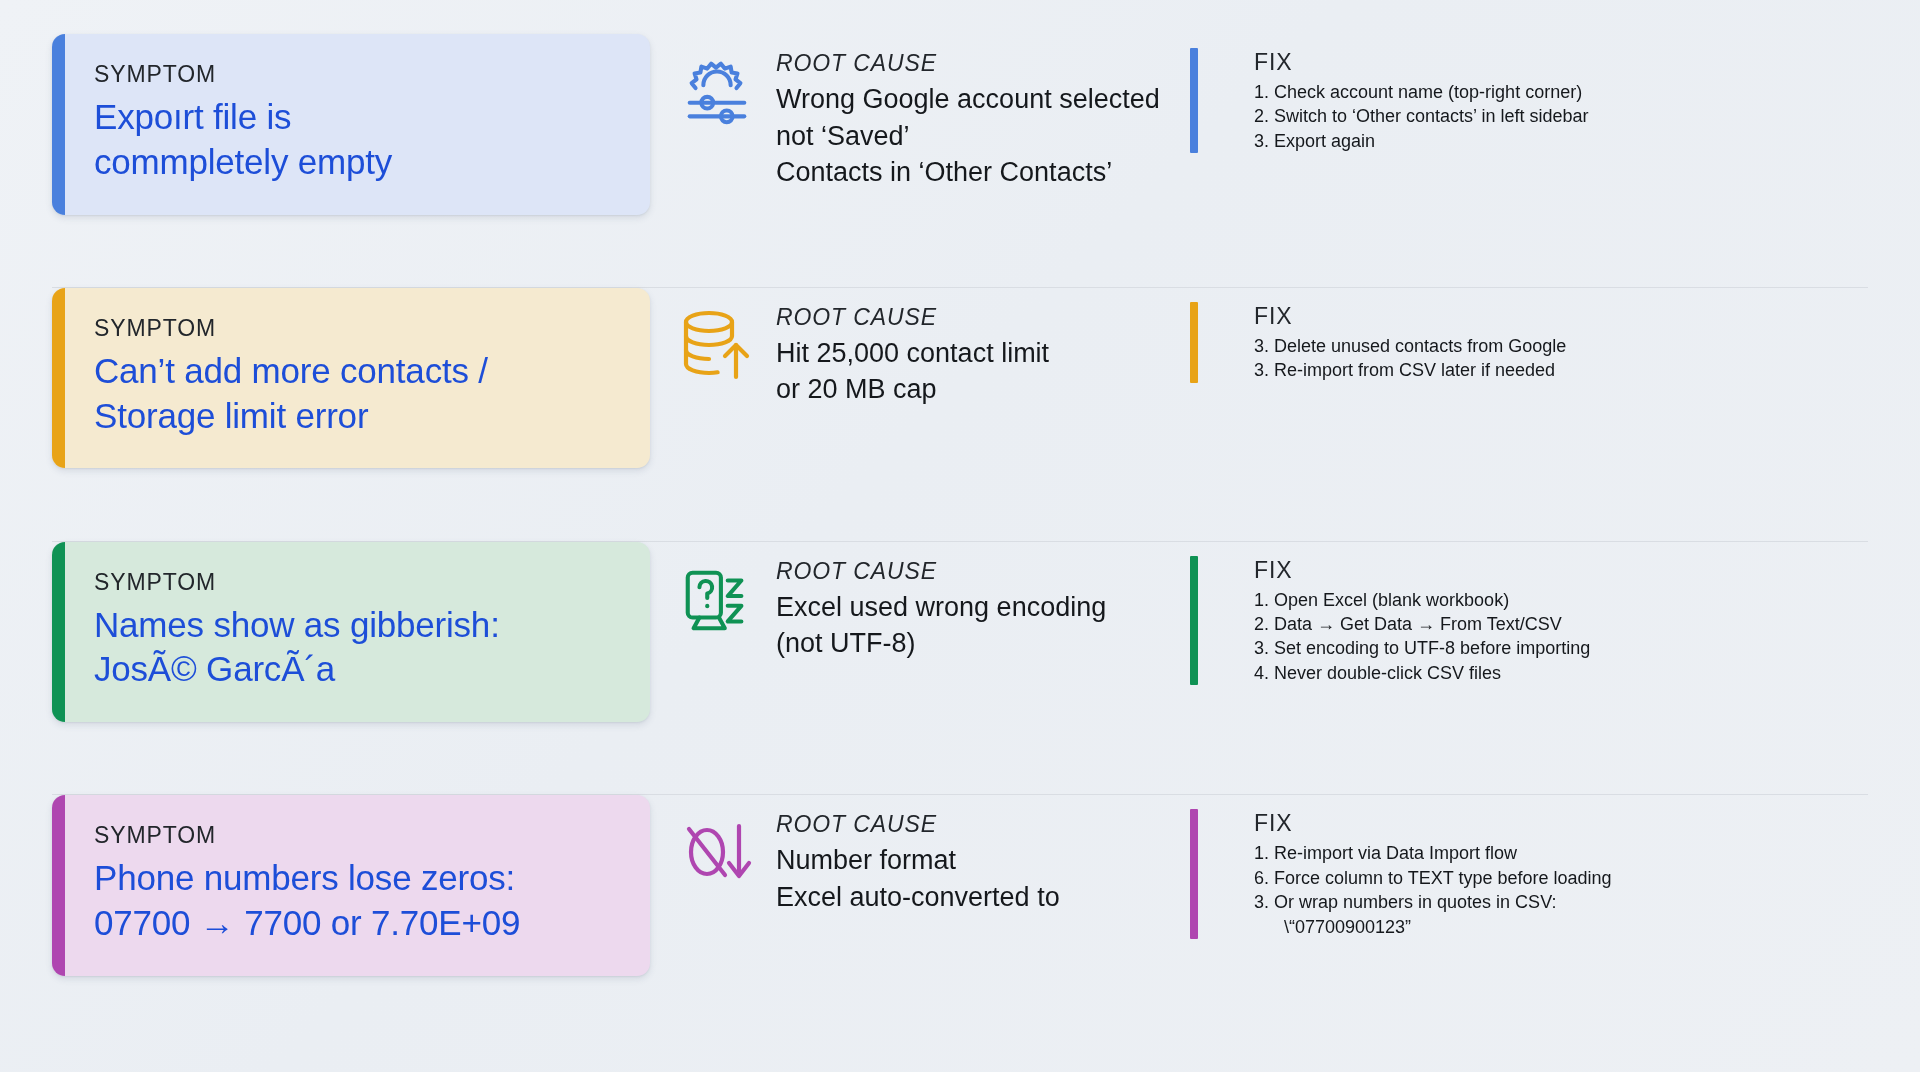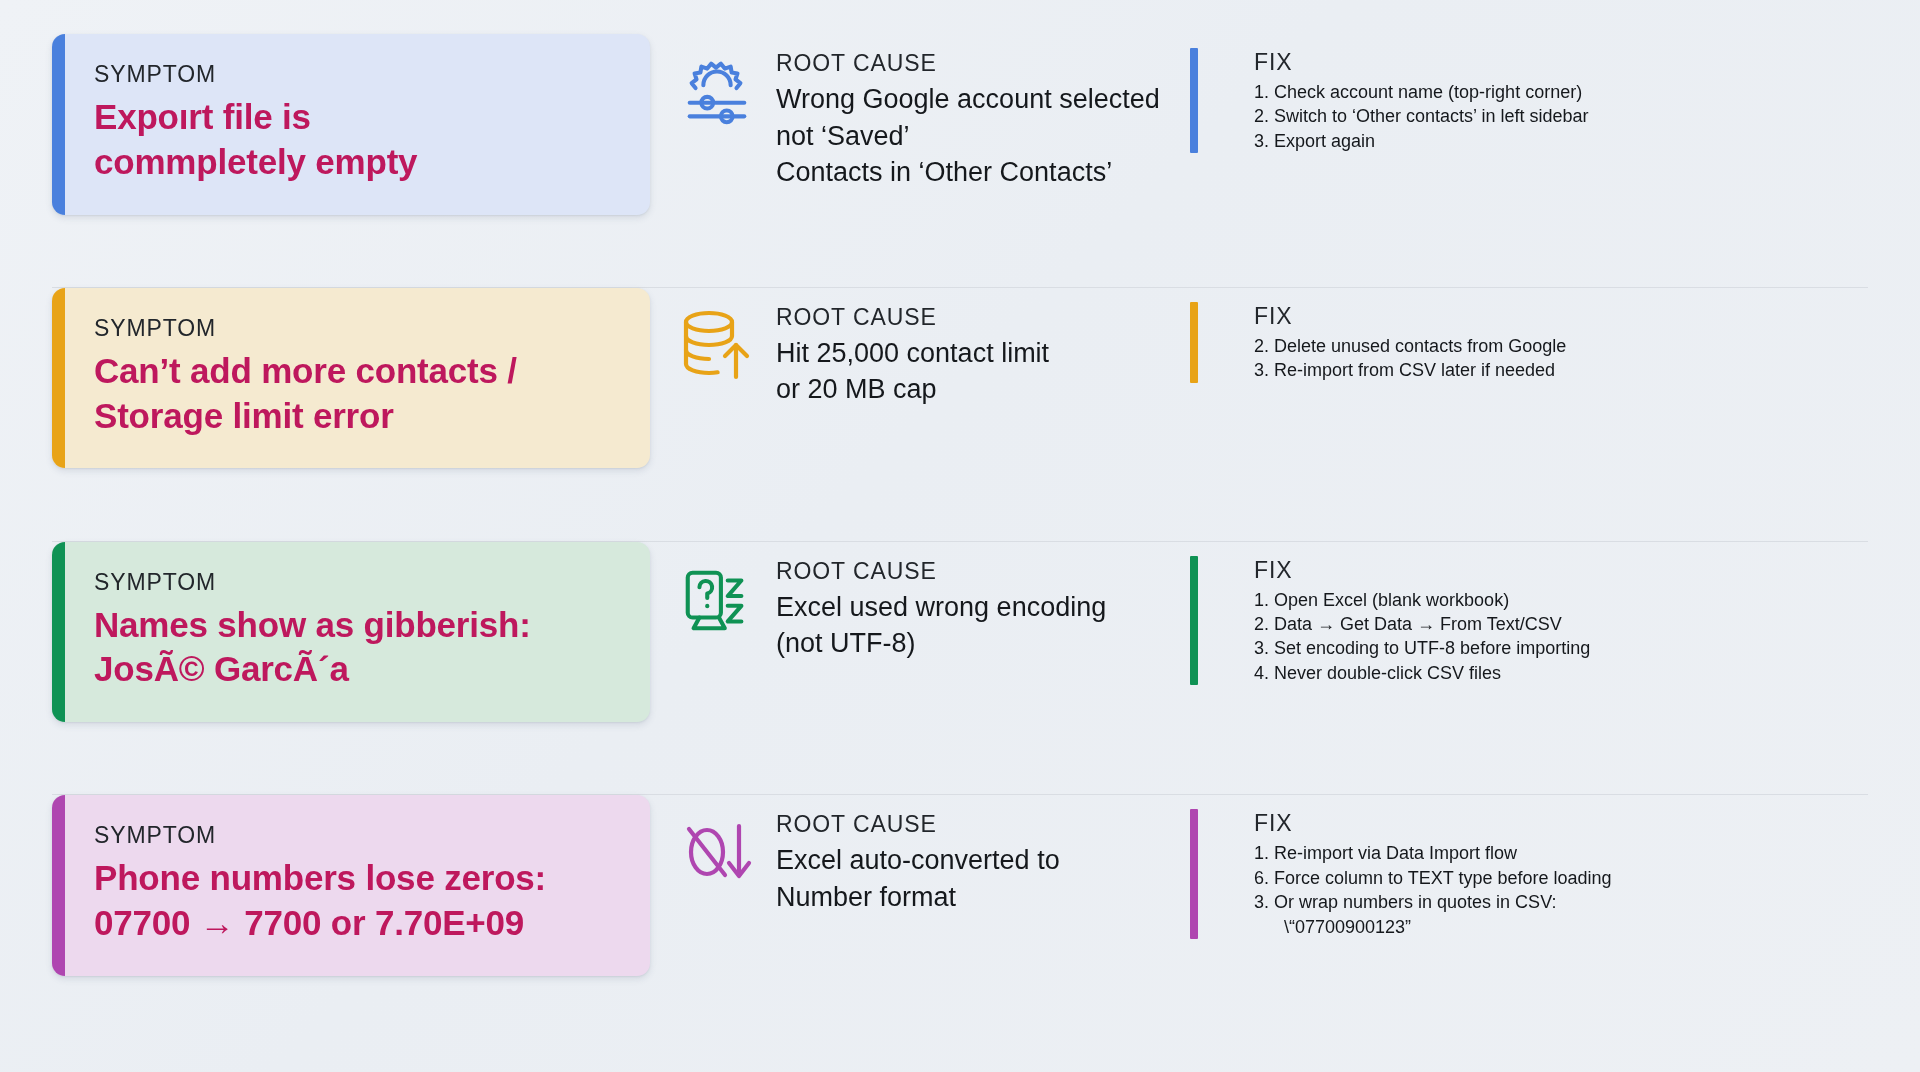--- a/index.html
+++ b/index.html
@@ -45,22 +45,22 @@
   }
   .sym-label {
     font-size: 23px;
     letter-spacing: .9px;
     color: #22262b;
     font-weight: 400;
     margin-bottom: 7px;
   }
   .sym-title {
     font-size: 35px;
-    font-weight: 700;
-    color: #be185d;
+    font-weight: 400;
+    color: #1d4ed8;
     line-height: 1.28;
     letter-spacing: -.2px;
   }
 
   
   .cause-col {
     flex: 0 0 530px;
     display: flex;
     gap: 20px;
     padding-left: 28px;
@@ -71,20 +71,21 @@
     height: 86px;
     display: flex; align-items: center; justify-content: center;
   }
   .cause-icon svg { display:block; }
   .cause-text { padding-top: 2px; }
   .cause-label {
     font-size: 23px;
     letter-spacing: .9px;
     color: #22262b;
     margin-bottom: 4px;
+    font-style: italic;
   }
   .cause-line {
     font-size: 27px;
     color: #15181c;
     line-height: 1.36;
     white-space: nowrap;
   }
 
   
   .fix-col {
@@ -170,21 +171,21 @@
           <div class="cause-text">
             <div class="cause-label">ROOT CAUSE</div>
             <div class="cause-line">Hit 25,000 contact limit</div>
             <div class="cause-line">or 20 MB cap</div>
           </div>
         </div>
         <div class="fix-col">
           <div class="fix-bar" style="background: rgb(232, 163, 23);"></div>
           <div class="fix-body">
             <div class="fix-label">FIX</div>
-            <div class="fix-line">2. Delete unused contacts from Google</div>
+            <div class="fix-line">3. Delete unused contacts from Google</div>
             <div class="fix-line">3. Re-import from CSV later if needed</div>
           </div>
         </div>
       </div>
     </div>
     <div class="row">
       <div class="row-inner">
         <div class="symptom-card" style="background: rgb(214, 233, 220);">
           <div class="bar" style="background: rgb(15, 146, 84);"></div>
           <div class="sym-label">SYMPTOM</div>
@@ -236,22 +237,22 @@
           <div class="cause-icon">
             <svg width="76" height="80" viewBox="0 0 76 80">
               <ellipse fill="none" stroke="#af46b0" stroke-width="4.2" stroke-linecap="round" stroke-linejoin="round" cx="28" cy="40" rx="16" ry="22"></ellipse>
               <line fill="none" stroke="#af46b0" stroke-width="4.2" stroke-linecap="round" stroke-linejoin="round" x1="10" y1="17" x2="46" y2="63"></line>
               <line fill="none" stroke="#af46b0" stroke-width="4.2" stroke-linecap="round" stroke-linejoin="round" x1="60" y1="14" x2="60" y2="62"></line>
               <polyline fill="none" stroke="#af46b0" stroke-width="4.2" stroke-linecap="round" stroke-linejoin="round" points="50,51 60,64 70,51"></polyline>
             </svg>
           </div>
           <div class="cause-text">
             <div class="cause-label">ROOT CAUSE</div>
+            <div class="cause-line">Number format</div>
             <div class="cause-line">Excel auto-converted to</div>
-            <div class="cause-line">Number format</div>
           </div>
         </div>
         <div class="fix-col">
           <div class="fix-bar" style="background: rgb(175, 70, 176);"></div>
           <div class="fix-body">
             <div class="fix-label">FIX</div>
             <div class="fix-line">1. Re-import via Data Import flow</div>
             <div class="fix-line">6. Force column to TEXT type before loading</div>
             <div class="fix-line">3. Or wrap numbers in quotes in CSV:</div>
             <div class="fix-line cont">\“07700900123”</div>

